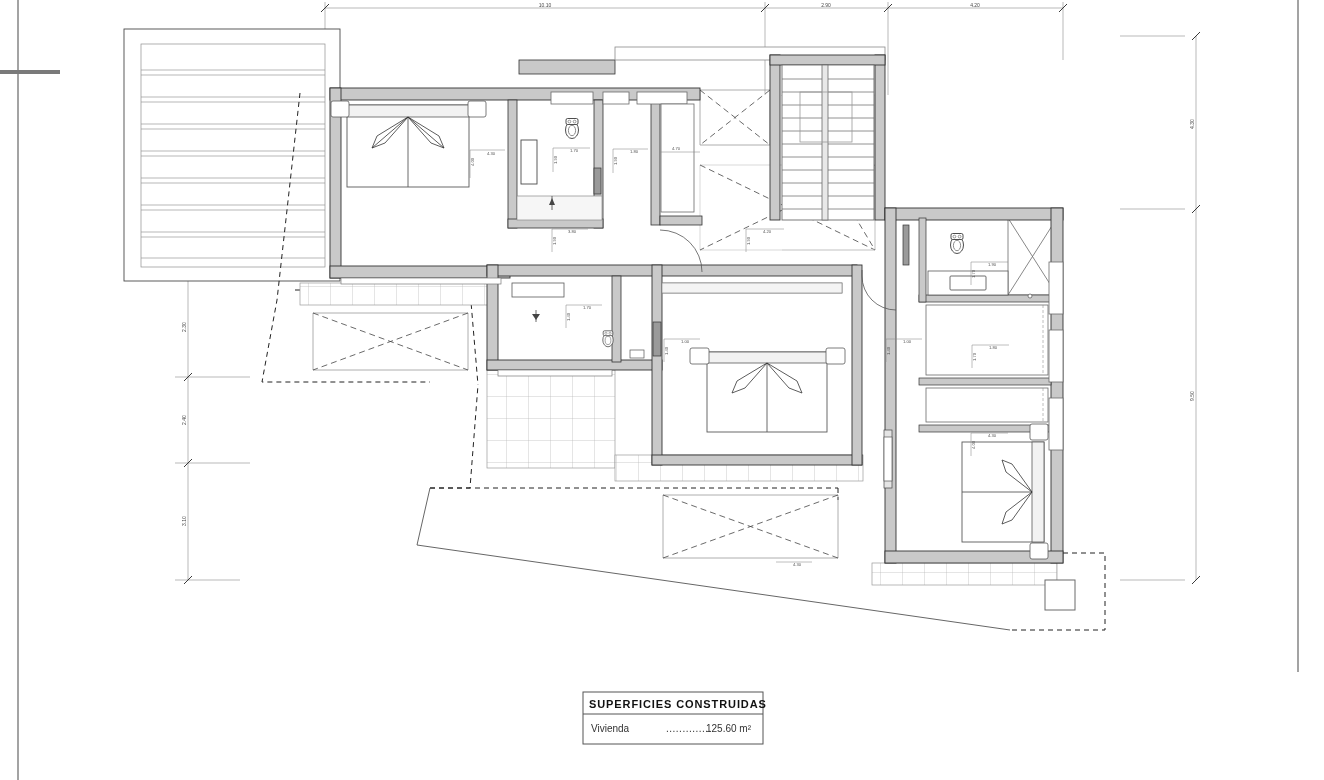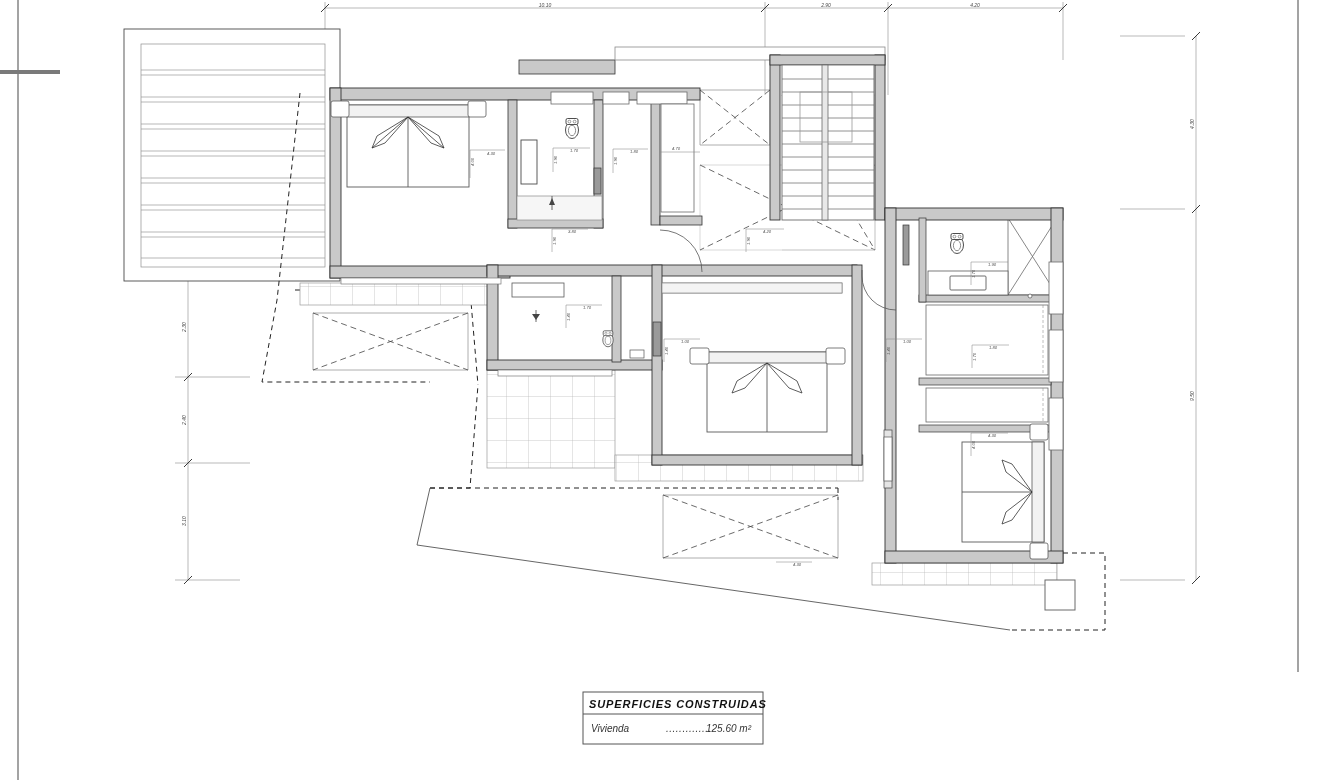--- a/index.html
+++ b/index.html
@@ -1,18 +1,18 @@
 <!DOCTYPE html>
 <html><head>
 <meta charset="utf-8">
 <style>
   html,body{margin:0;padding:0;background:#ffffff;}
   body{width:1324px;height:780px;overflow:hidden;
        font-family:"Liberation Sans", sans-serif;color:#1a1a1a;}
-  #stage{position:relative;width:1324px;height:780px;background:#ffffff;font-style:italic;}
+  #stage{position:relative;width:1324px;height:780px;background:#ffffff;}
   svg{display:block;}
   .dimtxt{font-family:"Liberation Sans", sans-serif;font-size:5px;fill:#4a4a4a;}
   .dimtxt-s{font-family:"Liberation Sans", sans-serif;font-size:4.2px;fill:#555;}
   .tb-title{font-family:"Liberation Sans", sans-serif;font-size:11px;
             font-weight:bold;letter-spacing:.9px;fill:#111;}
   .tb-row{font-family:"Liberation Sans", sans-serif;font-size:10px;fill:#333;}
 </style>
 </head>
 <body>
 

